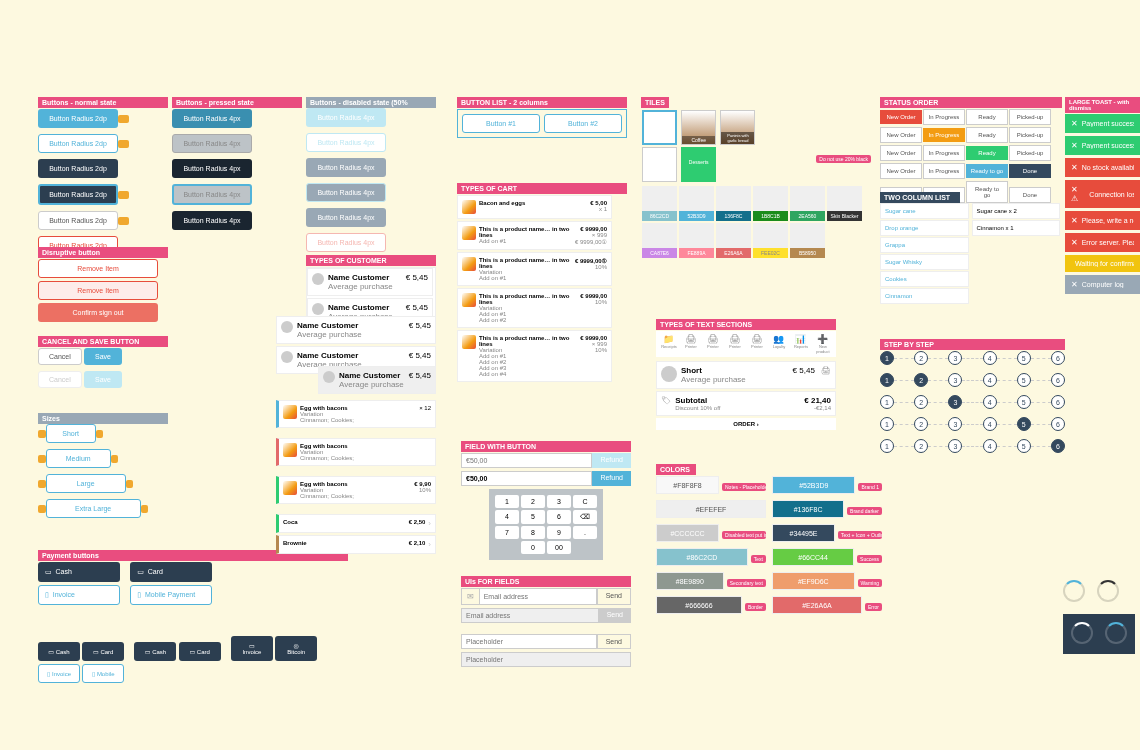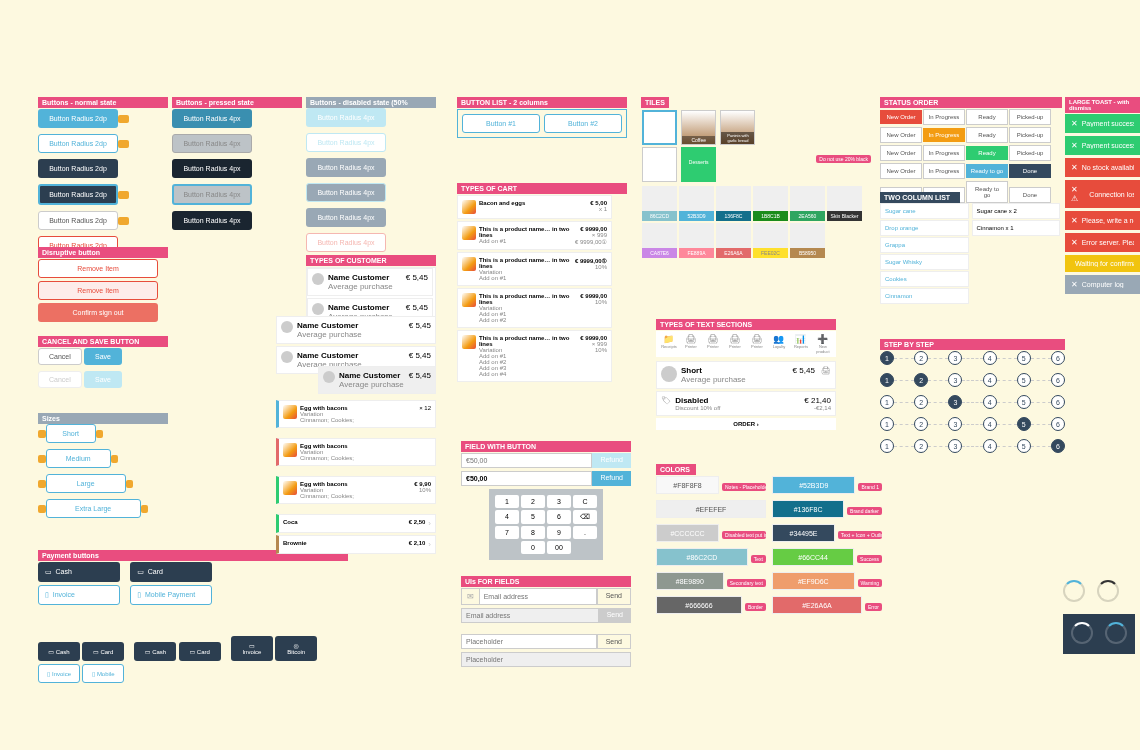--- a/index.html
+++ b/index.html
@@ -417,25 +417,25 @@
     <div style="flex:1">
         <div style="font-weight:600">Short</div>
         <div style="color:#888">Average purchase</div>
       </div>
     <div>€ 5,45</div>
     <div style="margin-left:6px;color:#888">🖨</div>
   </div>
   <div class="listitm" style="width:auto">
     <div style="color:#888;margin-right:4px">🏷</div>
     <div style="flex:1">
-        <div style="font-weight:600">Disabled</div>
+        <div style="font-weight:600">Subtotal</div>
         <div style="color:#888;font-size:6px">Discount 10% off</div>
       </div>
     <div style="text-align:right">
-        <div style="font-weight:400">€ 21,40</div>
+        <div style="font-weight:700">€ 21,40</div>
         <div style="color:#888;font-size:6px">-€2,14</div>
       </div>
   </div>
   <div style="background:#fff;text-align:center;padding:3px;font-weight:600;font-size:6px">ORDER ›</div>
 </div>
 
 <div class="sec" style="left:656px; top:464px; width:230px;">
   <div class="hdr" style="width:40px">COLORS</div>
   <div style="display:flex;gap:6px">
     <div style="width:110px" id="colors-left">

